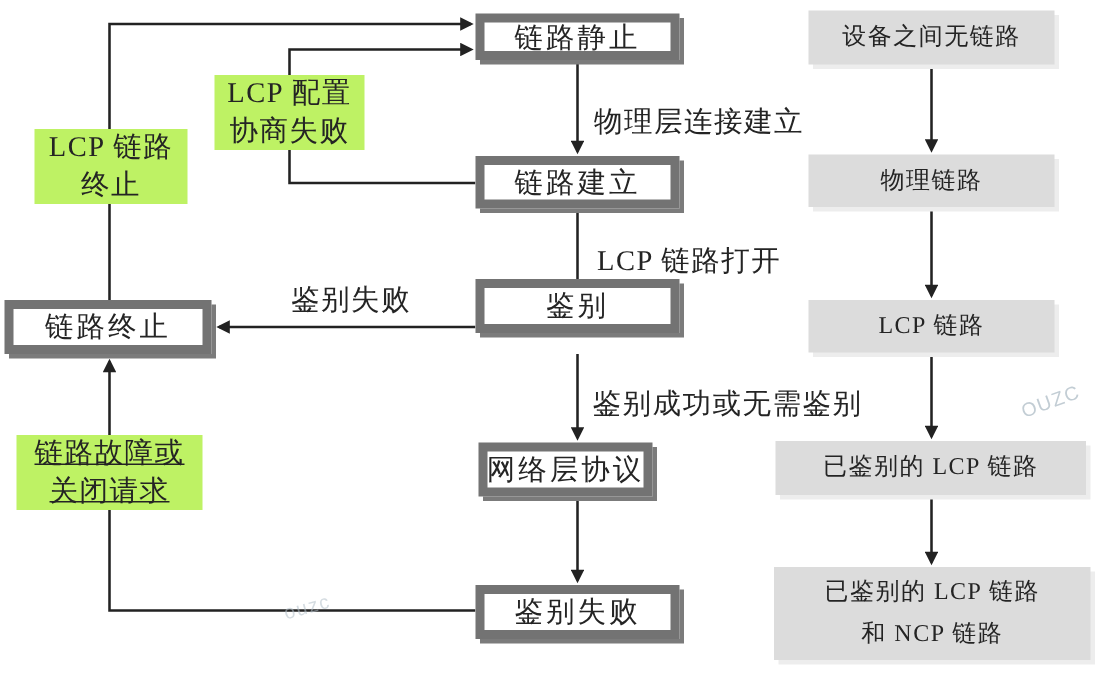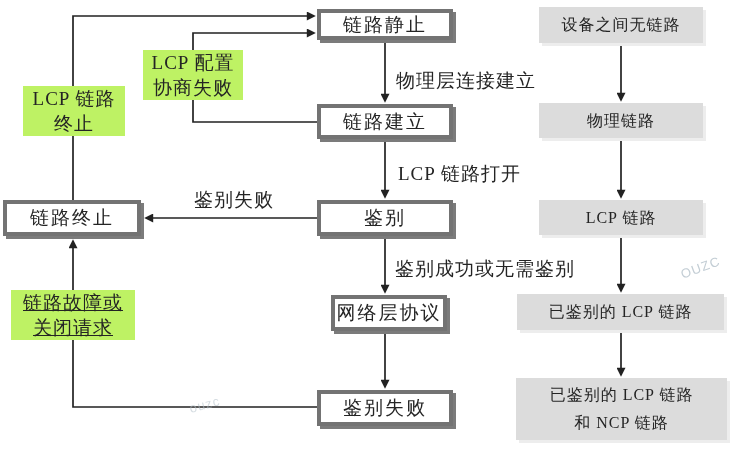--- a/index.html
+++ b/index.html
@@ -18,21 +18,21 @@
   }
   svg.wires {
     position: absolute;
     left: 0; top: 0;
     width: 735px; height: 449px;
   }
   .state-box {
     position: absolute;
     box-sizing: border-box;
     background: #ffffff;
-    border: 4px solid #737373;
+    border: 6px solid #737373;
     box-shadow: 3px 3px 0 #7b7b7b;
     display: flex;
     align-items: center;
     justify-content: center;
     font-size: 19px;
     letter-spacing: 2px;
     white-space: nowrap;
   }
   .stage-box {
     position: absolute;
@@ -95,22 +95,22 @@
 
       <path d="M73,200 L73,16 L314,16" marker-end="url(#arr)"></path>
       <path d="M317,122 L193,122 L193,33 L314,33" marker-end="url(#arr)"></path>
       <path d="M317,218 L146,218" marker-end="url(#arr)"></path>
       <path d="M317,407 L73,407 L73,241" marker-end="url(#arr)"></path>
     </g>
   </svg>
 
   <div class="state-box" style="left:317px; top:9px;  width:136px; height:31px;">链路静止</div>
   <div class="state-box" style="left:317px; top:104px; width:136px; height:35px;">链路建立</div>
-  <div class="state-box" style="left:317px; top:200px; width:136px; height:36px;">鉴别</div>
-  <div class="state-box" style="left:331px; top:295px; width:116px; height:36px;">网络层协议</div>
+  <div class="state-box" style="left:317px; top:186px; width:136px; height:36px;">鉴别</div>
+  <div class="state-box" style="left:319px; top:295px; width:116px; height:36px;">网络层协议</div>
   <div class="state-box" style="left:317px; top:390px; width:136px; height:36px;">鉴别失败</div>
   <div class="state-box" style="left:3px; top:200px; width:138px; height:36px;">链路终止</div>
 
   <div class="stage-box" style="left:539px; top:7px;  width:164px; height:36px;">设备之间无链路</div>
   <div class="stage-box" style="left:539px; top:103px; width:164px; height:35px;">物理链路</div>
   <div class="stage-box" style="left:539px; top:200px; width:164px; height:35px;">LCP 链路</div>
   <div class="stage-box" style="left:517px; top:294px; width:207px; height:36px;">已鉴别的 LCP 链路</div>
   <div class="stage-box" style="left:516px; top:378px; width:211px; height:62px;">已鉴别的 LCP 链路
 和 NCP 链路</div>
 

